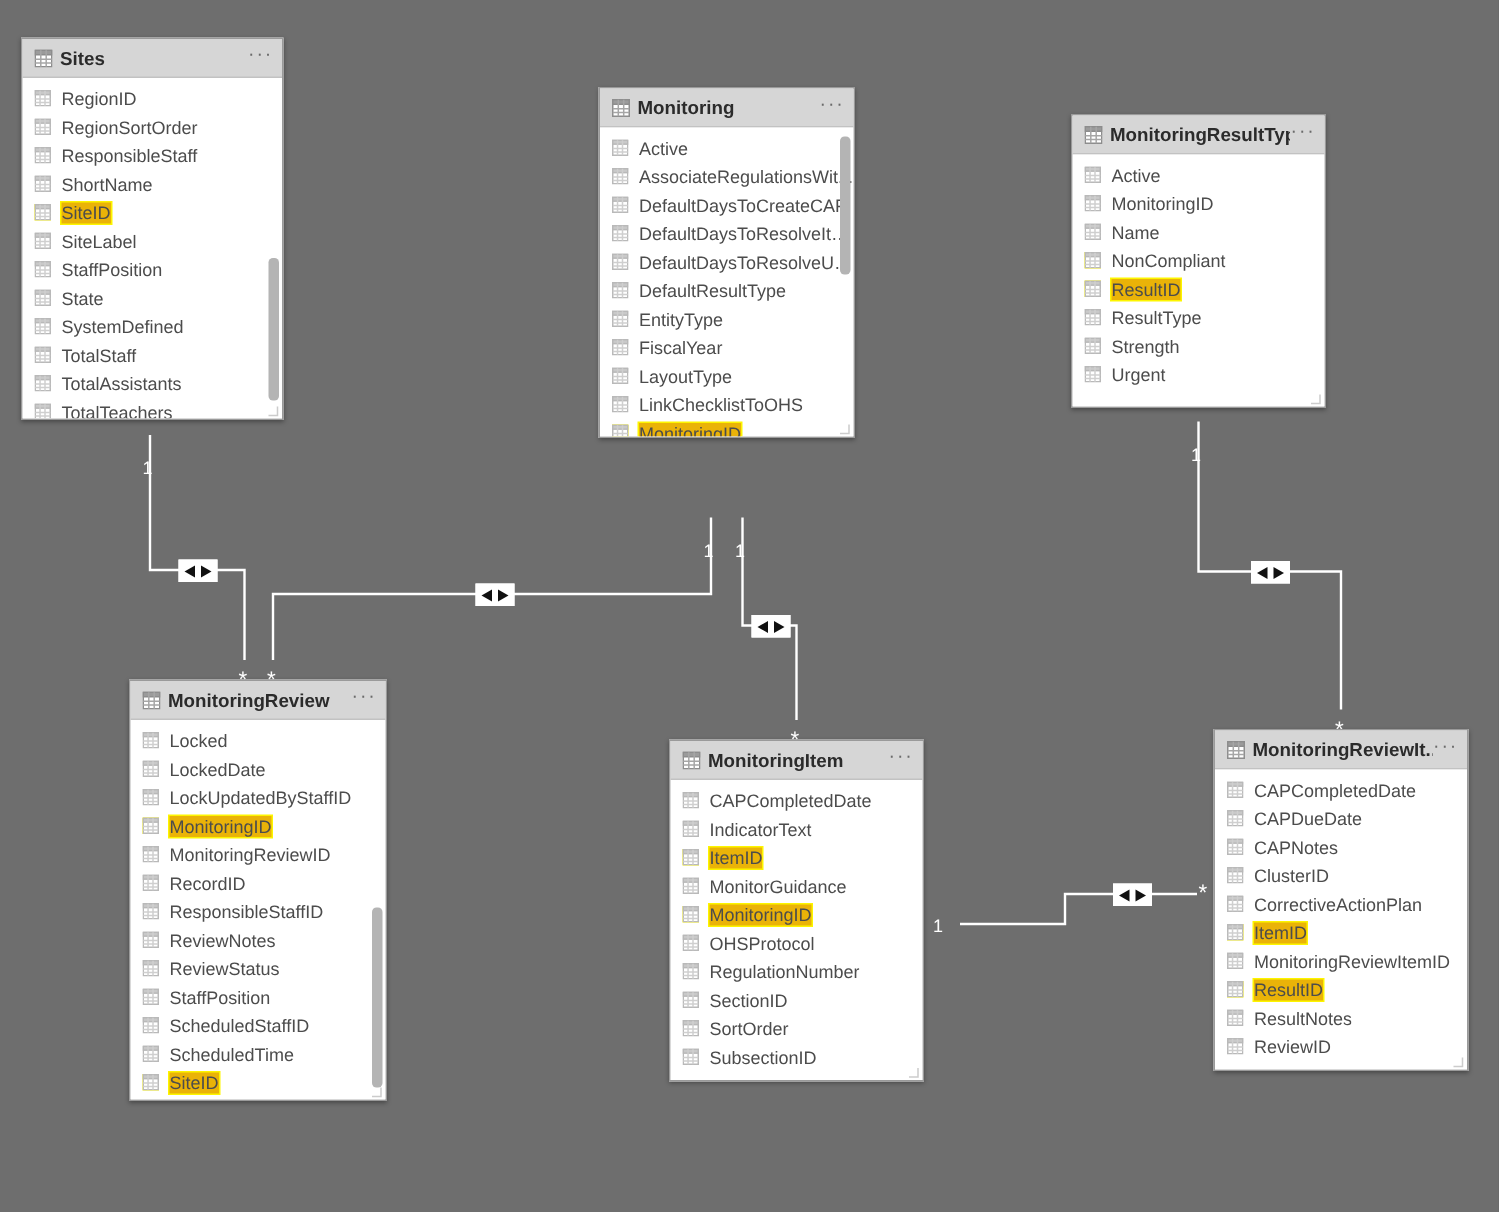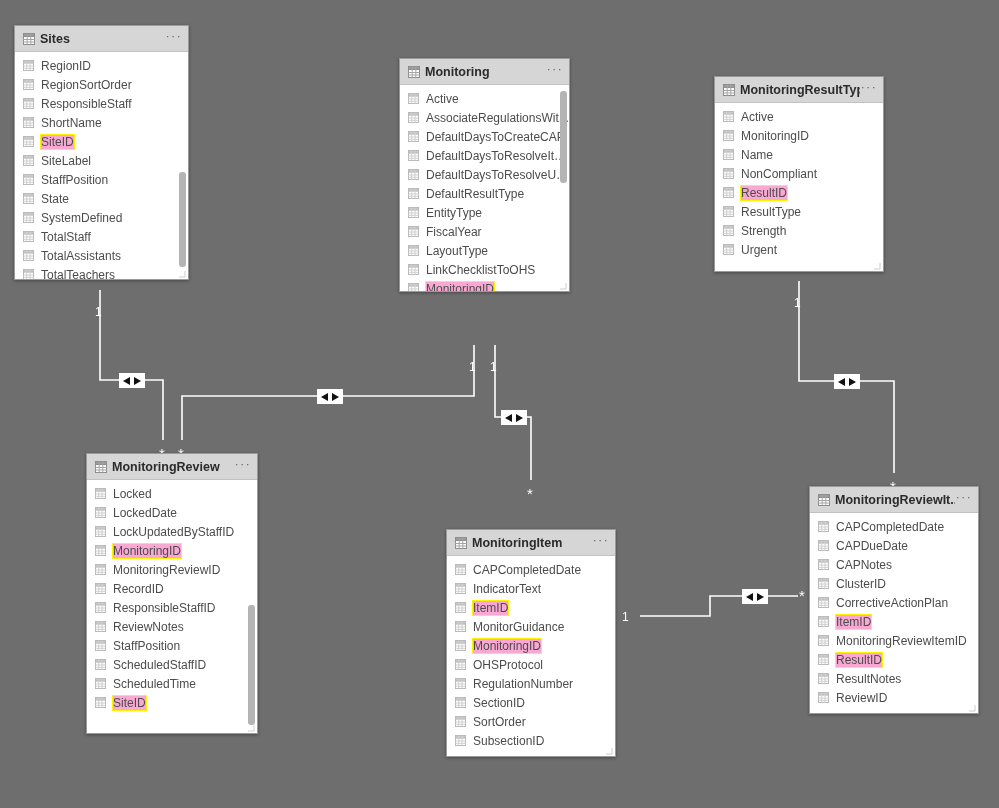--- a/index.html
+++ b/index.html
@@ -73,21 +73,21 @@
     white-space: nowrap;
   }
   .field-label {
     font-size: 12px;
     color: #4c4c4c;
     margin-left: 7px;
     overflow: hidden;
     text-overflow: ellipsis;
   }
   .field.hl .field-label {
-    background: #f9a8d4;
+    background: #eab308;
     box-shadow: 0 0 0 1px #fdf500;
   }
   .field.hl .grid-ico,
   .field.icon-hl .grid-ico {
     background: #fdf500;
   }
 
   
   .grid-ico {
     width: 11px;
@@ -790,20 +790,33 @@
               <span class="grid-ico">
                 <svg width="11" height="11" viewBox="0 0 11 11">
                   <rect x="0.5" y="0.5" width="10" height="10" fill="#ffffff" stroke="#b9b9b9"></rect>
                   <rect x="0.5" y="0.5" width="10" height="2.6" fill="#c9c9c9" stroke="#b9b9b9"></rect>
                   <line x1="3.7" y1="0.5" x2="3.7" y2="10.5" stroke="#cfcfcf"></line>
                   <line x1="7.0" y1="0.5" x2="7.0" y2="10.5" stroke="#cfcfcf"></line>
                   <line x1="0.5" y1="6.0" x2="10.5" y2="6.0" stroke="#cfcfcf"></line>
                   <line x1="0.5" y1="8.3" x2="10.5" y2="8.3" stroke="#cfcfcf"></line>
                 </svg>
               </span>
+              <span class="field-label">ReviewStatus</span>
+            </div>
+            <div class="field">
+              <span class="grid-ico">
+                <svg width="11" height="11" viewBox="0 0 11 11">
+                  <rect x="0.5" y="0.5" width="10" height="10" fill="#ffffff" stroke="#b9b9b9"></rect>
+                  <rect x="0.5" y="0.5" width="10" height="2.6" fill="#c9c9c9" stroke="#b9b9b9"></rect>
+                  <line x1="3.7" y1="0.5" x2="3.7" y2="10.5" stroke="#cfcfcf"></line>
+                  <line x1="7.0" y1="0.5" x2="7.0" y2="10.5" stroke="#cfcfcf"></line>
+                  <line x1="0.5" y1="6.0" x2="10.5" y2="6.0" stroke="#cfcfcf"></line>
+                  <line x1="0.5" y1="8.3" x2="10.5" y2="8.3" stroke="#cfcfcf"></line>
+                </svg>
+              </span>
               <span class="field-label">StaffPosition</span>
             </div>
             <div class="field">
               <span class="grid-ico">
                 <svg width="11" height="11" viewBox="0 0 11 11">
                   <rect x="0.5" y="0.5" width="10" height="10" fill="#ffffff" stroke="#b9b9b9"></rect>
                   <rect x="0.5" y="0.5" width="10" height="2.6" fill="#c9c9c9" stroke="#b9b9b9"></rect>
                   <line x1="3.7" y1="0.5" x2="3.7" y2="10.5" stroke="#cfcfcf"></line>
                   <line x1="7.0" y1="0.5" x2="7.0" y2="10.5" stroke="#cfcfcf"></line>
                   <line x1="0.5" y1="6.0" x2="10.5" y2="6.0" stroke="#cfcfcf"></line>
@@ -838,21 +851,21 @@
               </span>
               <span class="field-label">SiteID</span>
             </div>
           </div>
           <div class="sbar" style="top:125px;height:120px"></div>
           <svg class="resize-grip" viewBox="0 0 8 8">
             <path d="M7,1 L7,7 L1,7" fill="none" stroke="#9a9a9a" stroke-width="1"></path>
           </svg>
         </div>
       </div>
-      <div class="tbl" style="left: 446px; top: 493px; width: 170px; height: 228px; margin-top: 36px;">
+      <div class="tbl" style="left: 446px; top: 493px; width: 170px; height: 228px;">
         <div class="tbl-head">
           <span class="grid-ico">
             <svg width="12" height="12" viewBox="0 0 12 12">
               <rect x="0.5" y="0.5" width="11" height="11" fill="#ffffff" stroke="#8d8d8d"></rect>
               <rect x="0.5" y="0.5" width="11" height="3" fill="#9b9b9b" stroke="#8d8d8d"></rect>
               <line x1="4.2" y1="0.5" x2="4.2" y2="11.5" stroke="#a6a6a6"></line>
               <line x1="7.8" y1="0.5" x2="7.8" y2="11.5" stroke="#a6a6a6"></line>
               <line x1="0.5" y1="6.5" x2="11.5" y2="6.5" stroke="#a6a6a6"></line>
               <line x1="0.5" y1="9.0" x2="11.5" y2="9.0" stroke="#a6a6a6"></line>
             </svg>

